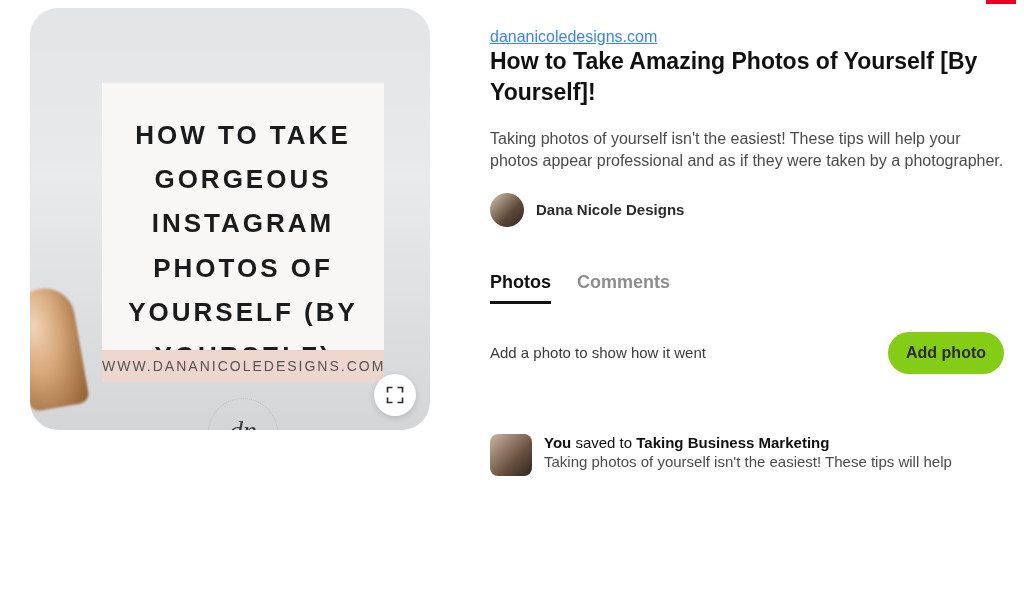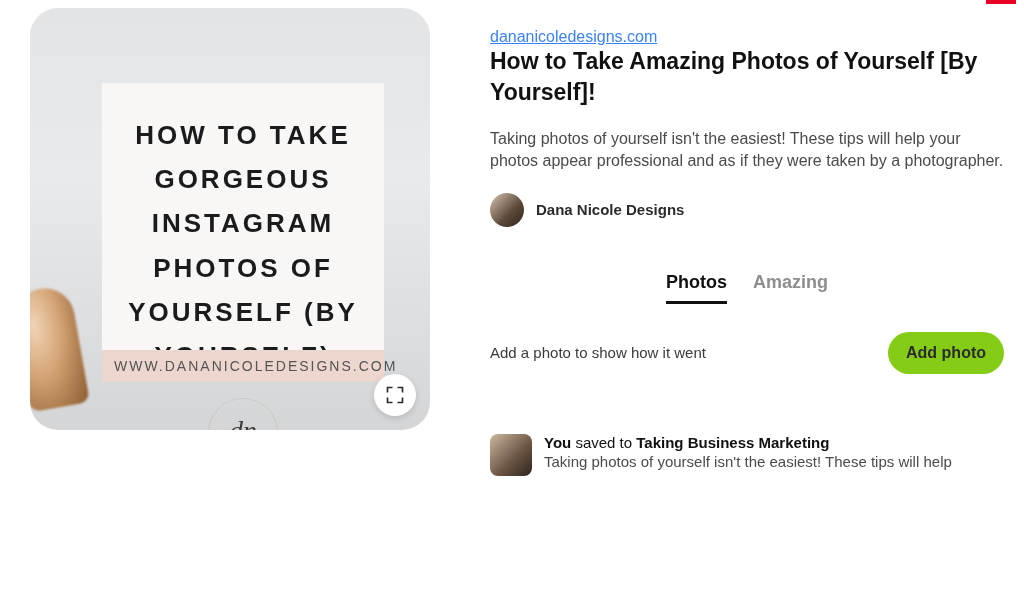--- a/index.html
+++ b/index.html
@@ -63,21 +63,21 @@
       color: #3c3c3c;
       font-style: italic;
     }
     .pin-footer-band {
       position: absolute;
       left: 72px;
       right: 46px;
       bottom: 48px;
       background: #ecd6ce;
       text-align: center;
-      padding: 8px 12px;
+      padding: 8px 0;
       font-size: 14px;
       letter-spacing: 2px;
       color: #555;
       font-family: Arial, sans-serif;
     }
     .ring-prop {
       position: absolute;
       left: -10px;
       top: 280px;
       width: 60px;
@@ -153,21 +153,20 @@
     }
     .author-name {
       font-size: 15px;
       font-weight: 700;
       color: #2b2b2b;
     }
     .tabs {
       display: flex;
       gap: 26px;
       margin-bottom: 28px;
-      justify-content: center;
     }
     .tab {
       font-size: 18px;
       font-weight: 700;
       color: #8e8e8e;
       cursor: pointer;
       padding-bottom: 8px;
     }
     .tab.active {
       color: #111;
@@ -235,21 +234,21 @@
 
     <p class="pin-desc">Taking photos of yourself isn't the easiest! These tips will help your photos appear professional and as if they were taken by a photographer.</p>
 
     <div class="author-row">
       <div class="avatar"></div>
       <span class="author-name">Dana Nicole Designs</span>
     </div>
 
     <div class="tabs">
       <div class="tab active">Photos</div>
-      <div class="tab">Amazing</div>
+      <div class="tab">Comments</div>
     </div>
 
     <div class="tried-row">
       <div class="tried-text">
         <div>Add a photo to show how it went</div>
       </div>
       <button class="add-photo-btn">Add photo</button>
     </div>
 
     <div class="saved-section">

